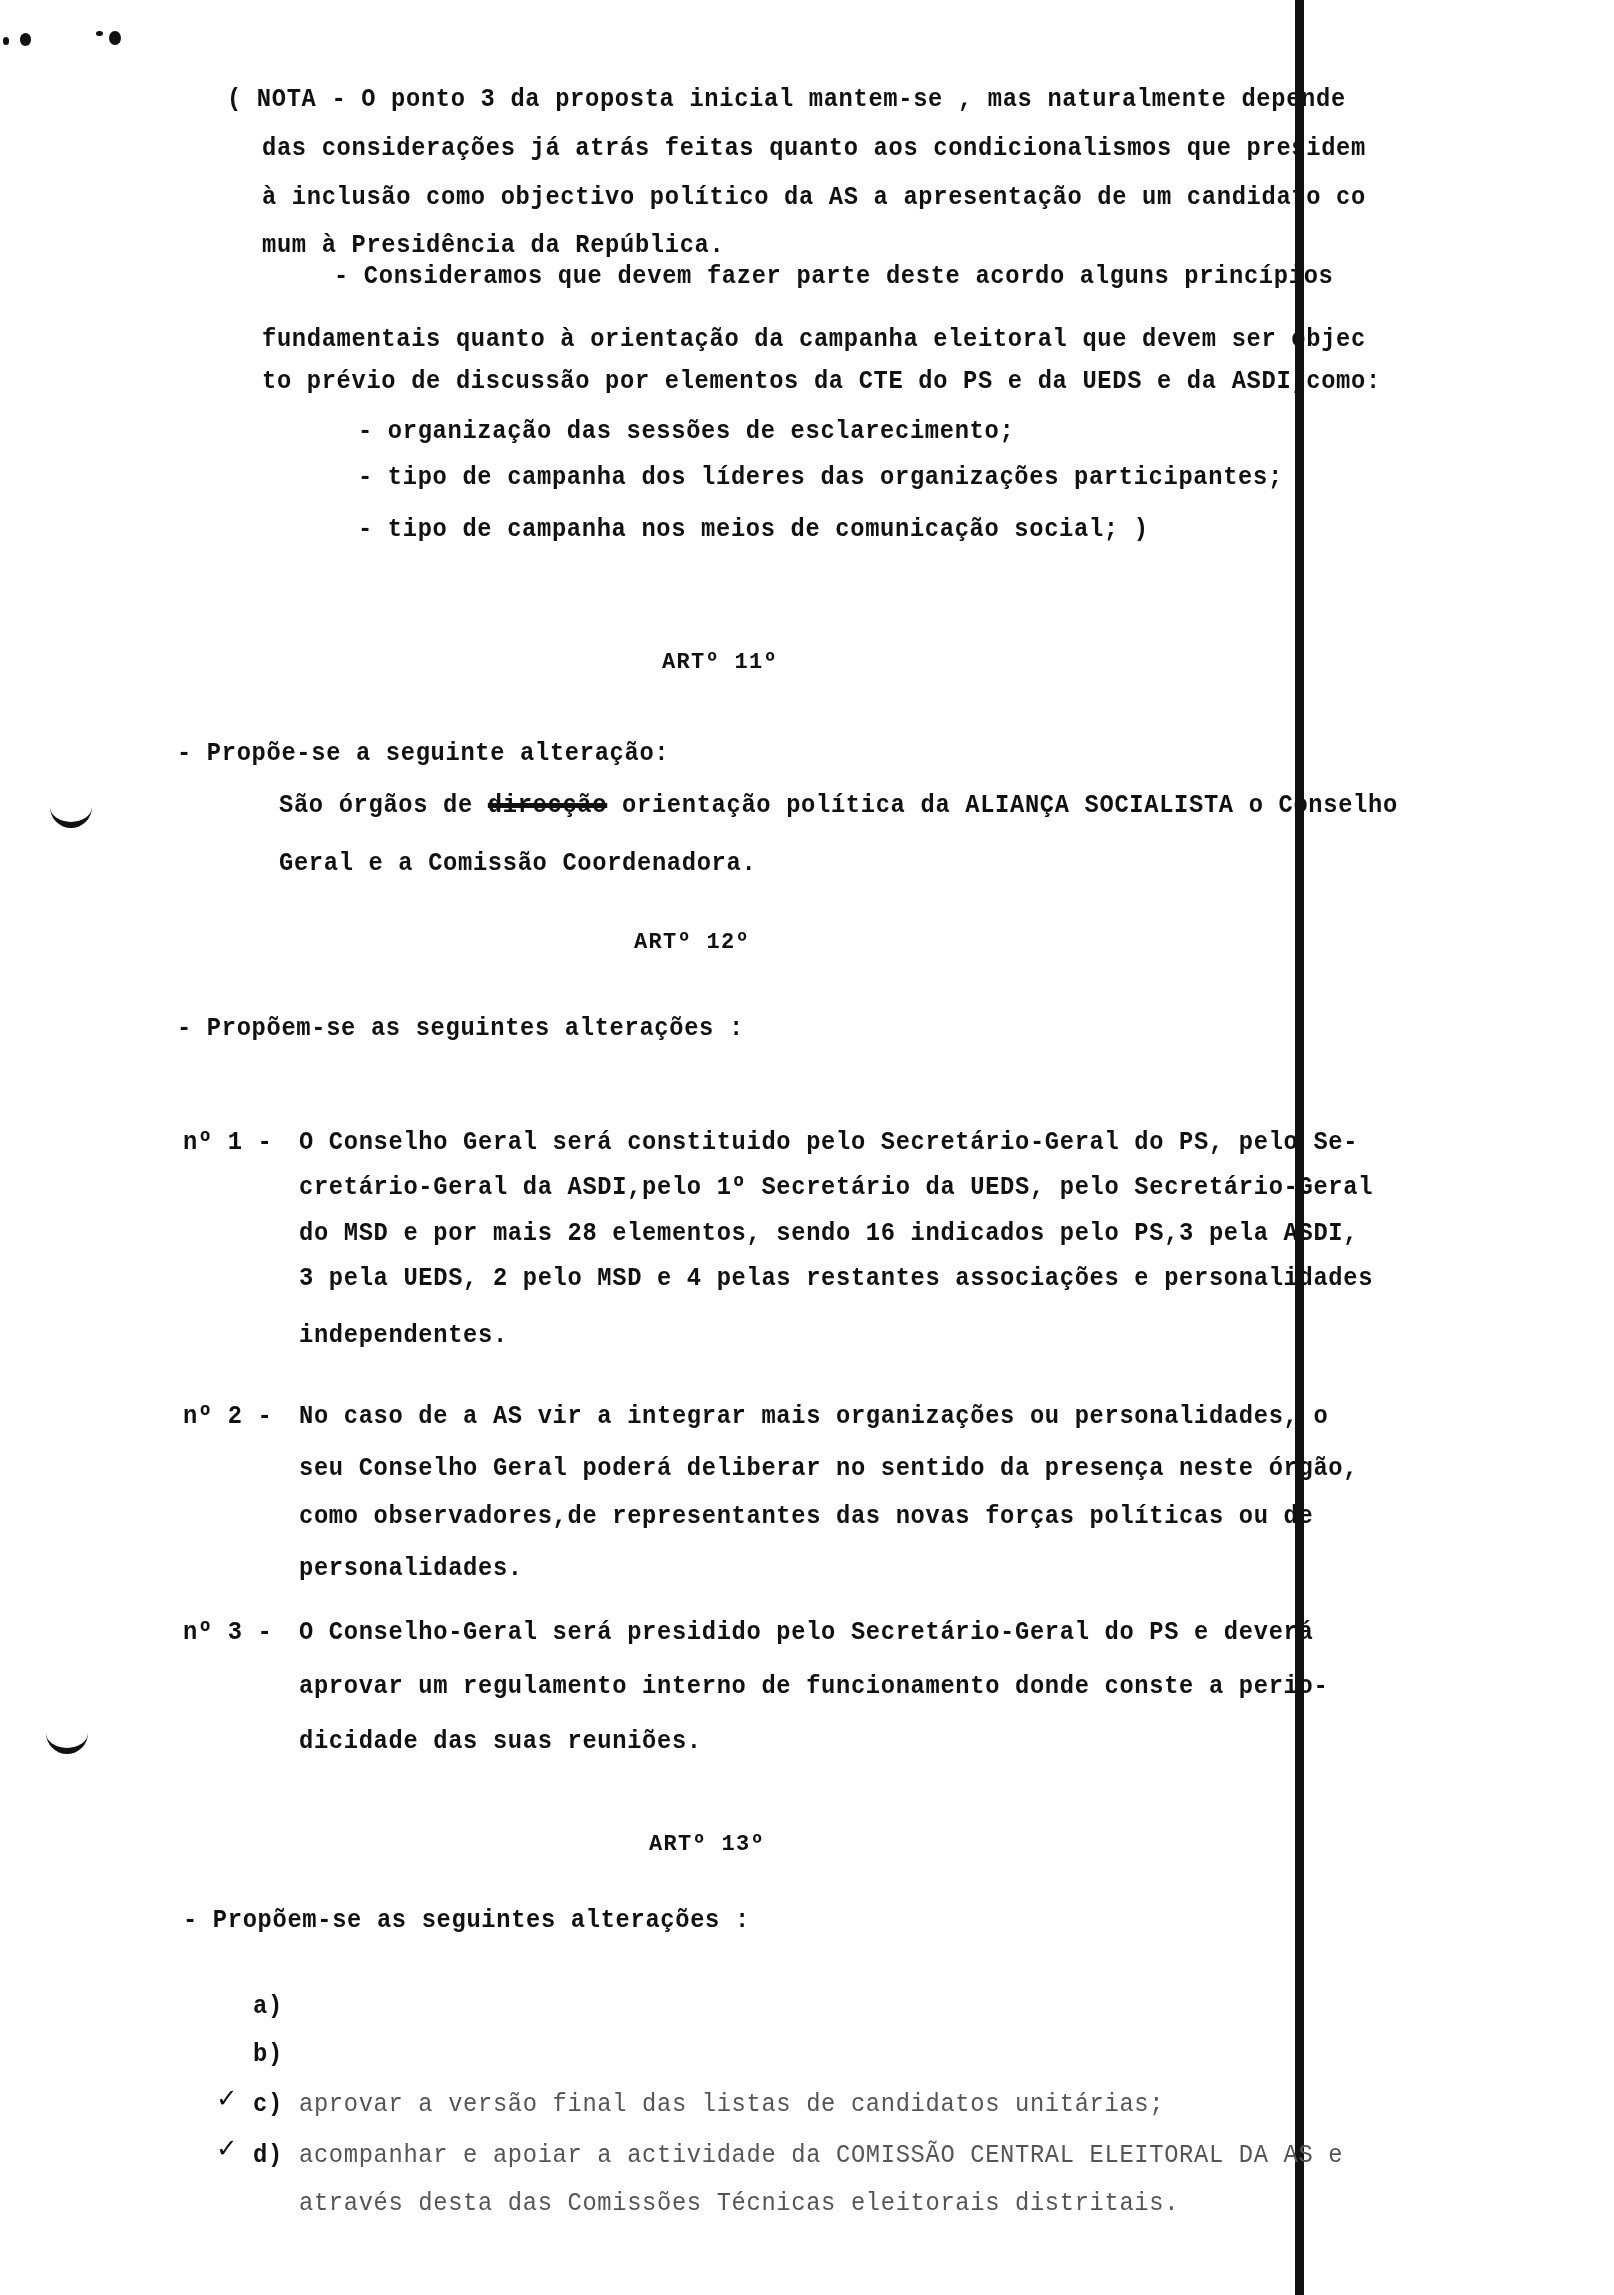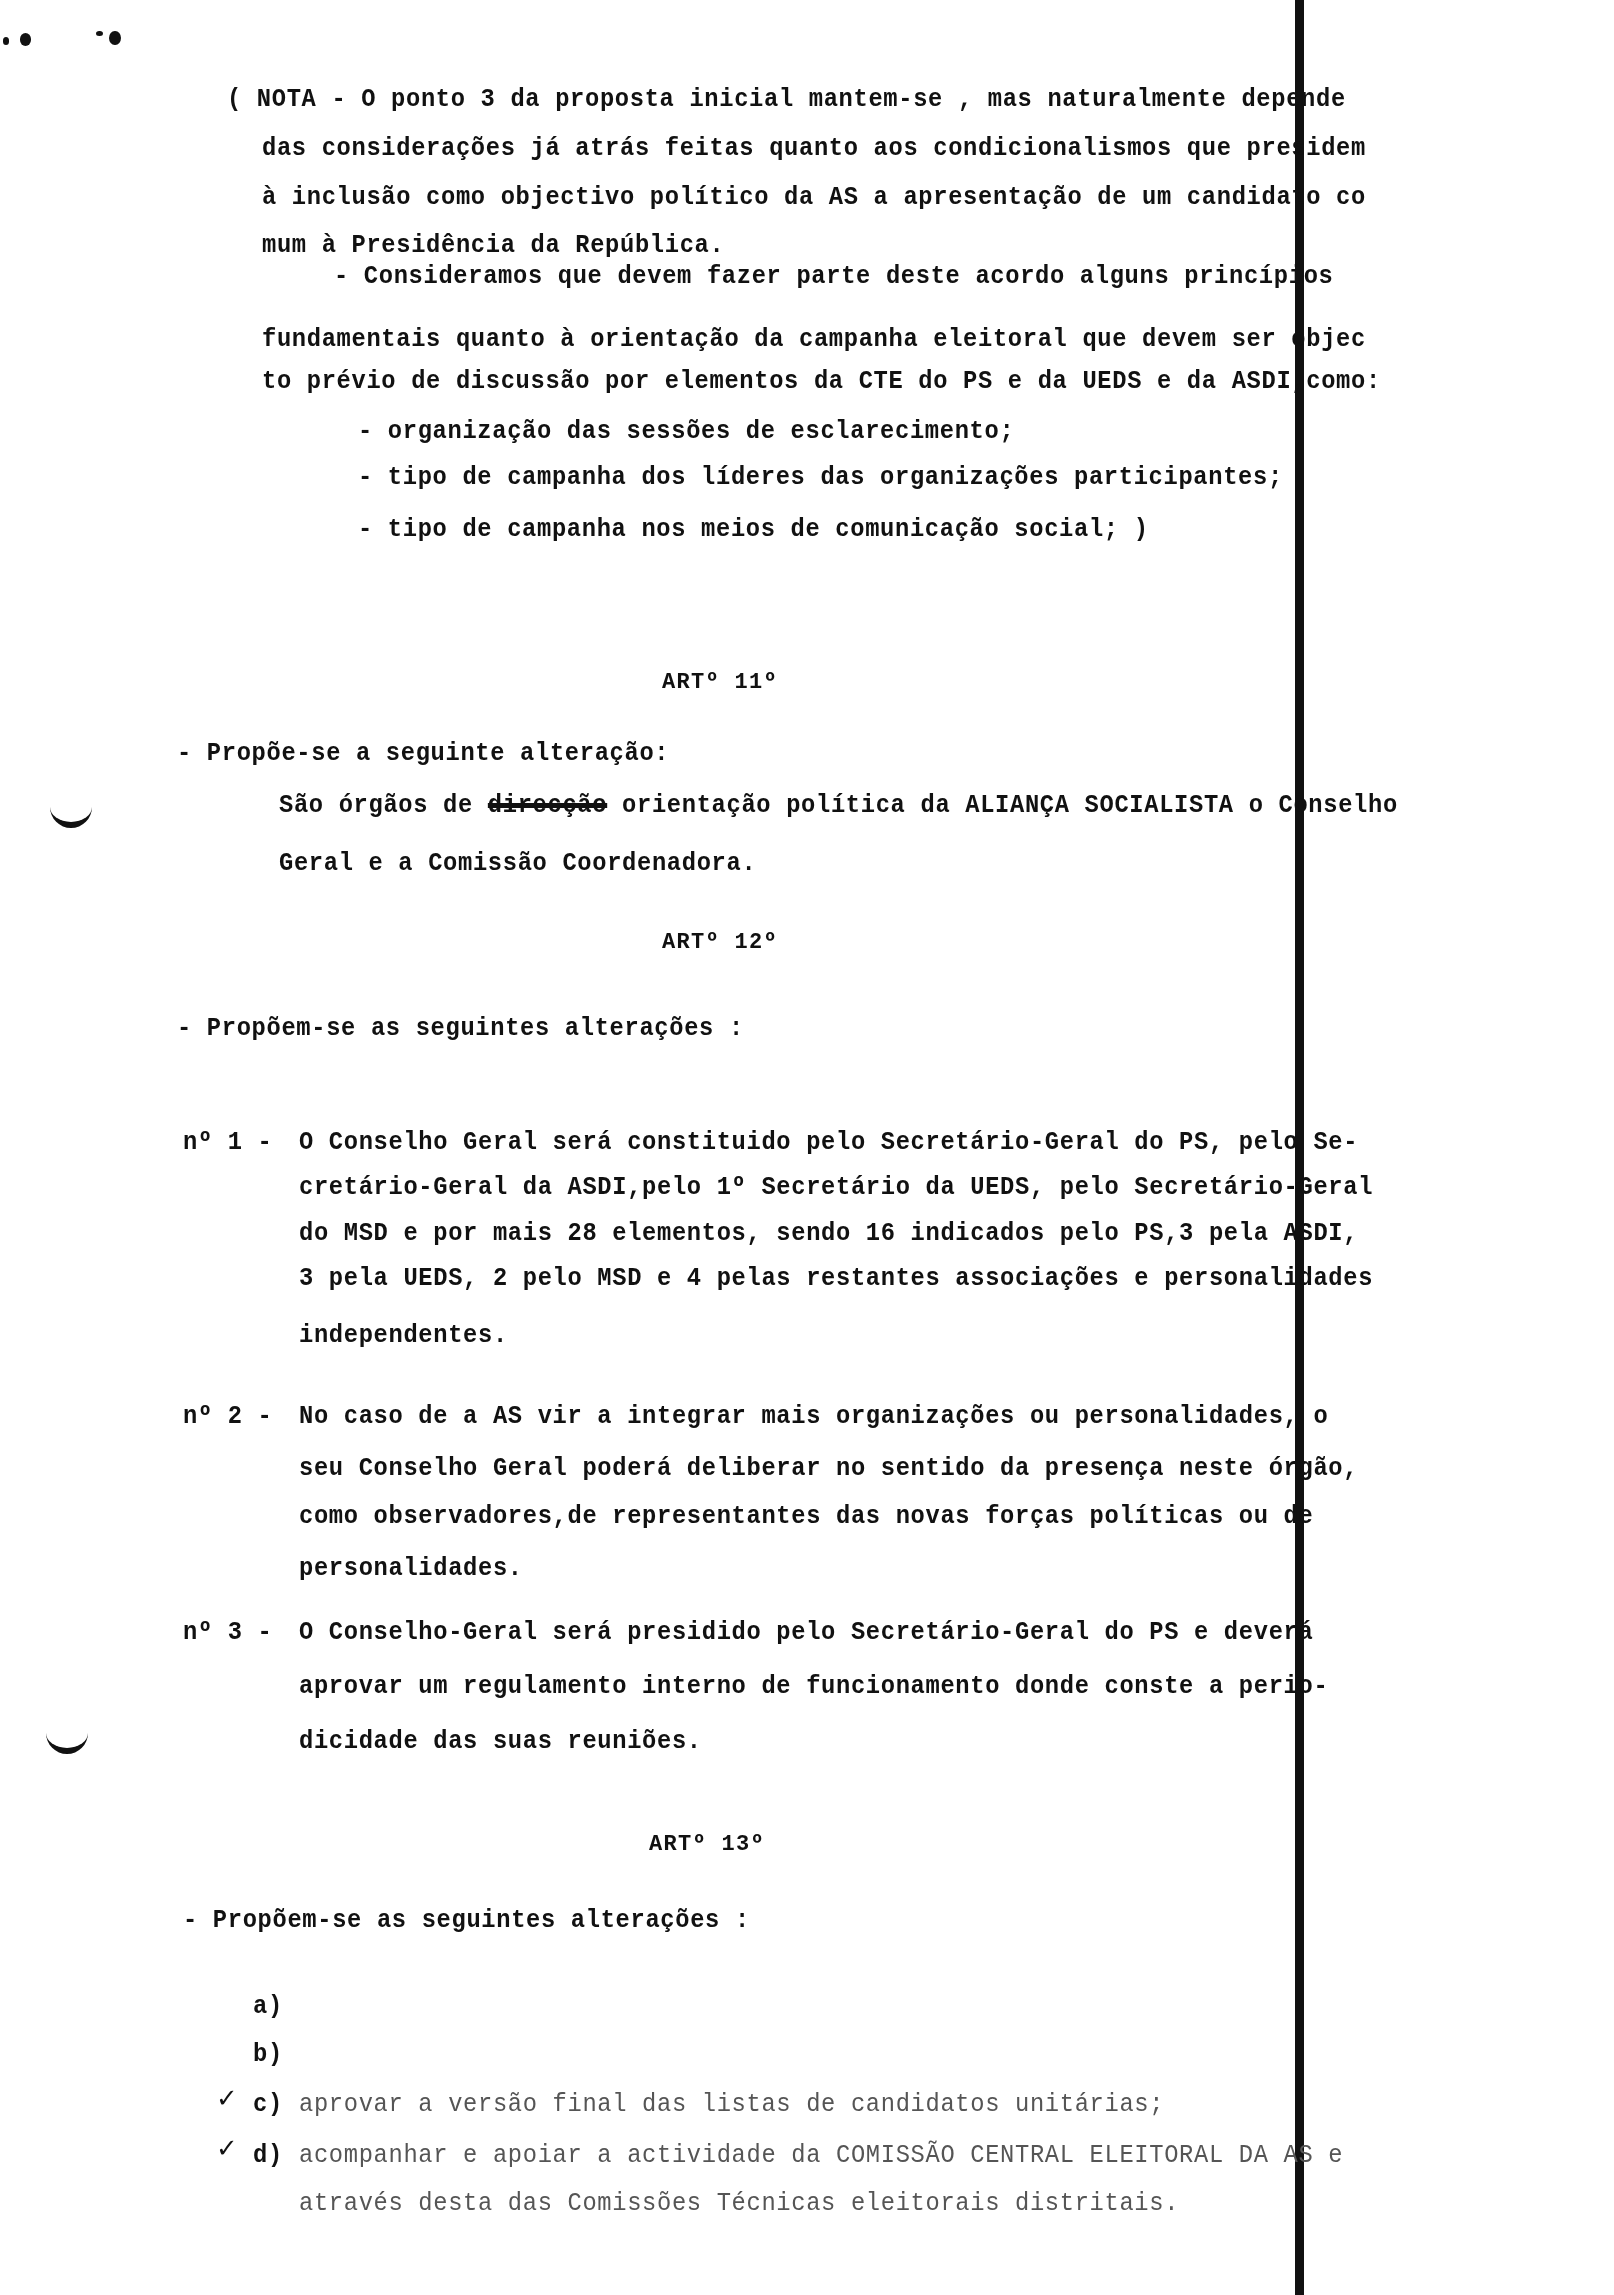--- a/index.html
+++ b/index.html
@@ -89,28 +89,28 @@
   <div class="line bold" style="left:262px;top:183px;">à inclusão como objectivo político da AS a apresentação de um candidato co</div>
   <div class="line bold" style="left:262px;top:231px;">mum à Presidência da República.</div>
   <div class="line bold" style="left:334px;top:262px;">- Consideramos que devem fazer parte deste acordo alguns princípios</div>
   <div class="line bold" style="left:262px;top:325px;">fundamentais quanto à orientação da campanha eleitoral que devem ser objec</div>
   <div class="line bold" style="left:262px;top:367px;">to prévio de discussão por elementos da CTE do PS e da UEDS e da ASDI,como:</div>
 
   <div class="line bold" style="left:358px;top:417px;">- organização das sessões de esclarecimento;</div>
   <div class="line bold" style="left:358px;top:463px;">- tipo de campanha dos líderes das organizações participantes;</div>
   <div class="line bold" style="left:358px;top:515px;">- tipo de campanha nos meios de comunicação social; )</div>
 
-  <div class="heading" style="left:662px;top:650px;margin-top:20px;">ARTº 11º</div>
+  <div class="heading" style="left:662px;top:650px;">ARTº 11º</div>
   <div class="line bold" style="left:177px;top:739px;">- Propõe-se a seguinte alteração:</div>
   <div class="line bold" style="left:279px;top:791px;">
     <span>São órgãos de </span><span class="strike">direcção</span><span> orientação política da ALIANÇA SOCIALISTA o Conselho</span>
   </div>
   <div class="line bold" style="left:279px;top:849px;">Geral e a Comissão Coordenadora.</div>
 
-  <div class="heading" style="left:662px;top:930px;">ARTº 12º</div>
+  <div class="heading" style="left:634px;top:930px;">ARTº 12º</div>
   <div class="line bold" style="left:177px;top:1014px;">- Propõem-se as seguintes alterações :</div>
 
   <div class="line bold" style="left:183px;top:1128px;">nº 1 -</div>
   <div class="line bold" style="left:299px;top:1128px;">O Conselho Geral será constituido pelo Secretário-Geral do PS, pelo Se-</div>
   <div class="line bold" style="left:299px;top:1173px;">cretário-Geral da ASDI,pelo 1º Secretário da UEDS, pelo Secretário-Geral</div>
   <div class="line bold" style="left:299px;top:1219px;">do MSD e por mais 28 elementos, sendo 16 indicados pelo PS,3 pela ASDI,</div>
   <div class="line bold" style="left:299px;top:1264px;">3 pela UEDS, 2 pelo MSD e 4 pelas restantes associações e personalidades</div>
   <div class="line bold" style="left:299px;top:1321px;">independentes.</div>
 
   <div class="line bold" style="left:183px;top:1402px;">nº 2 -</div>

